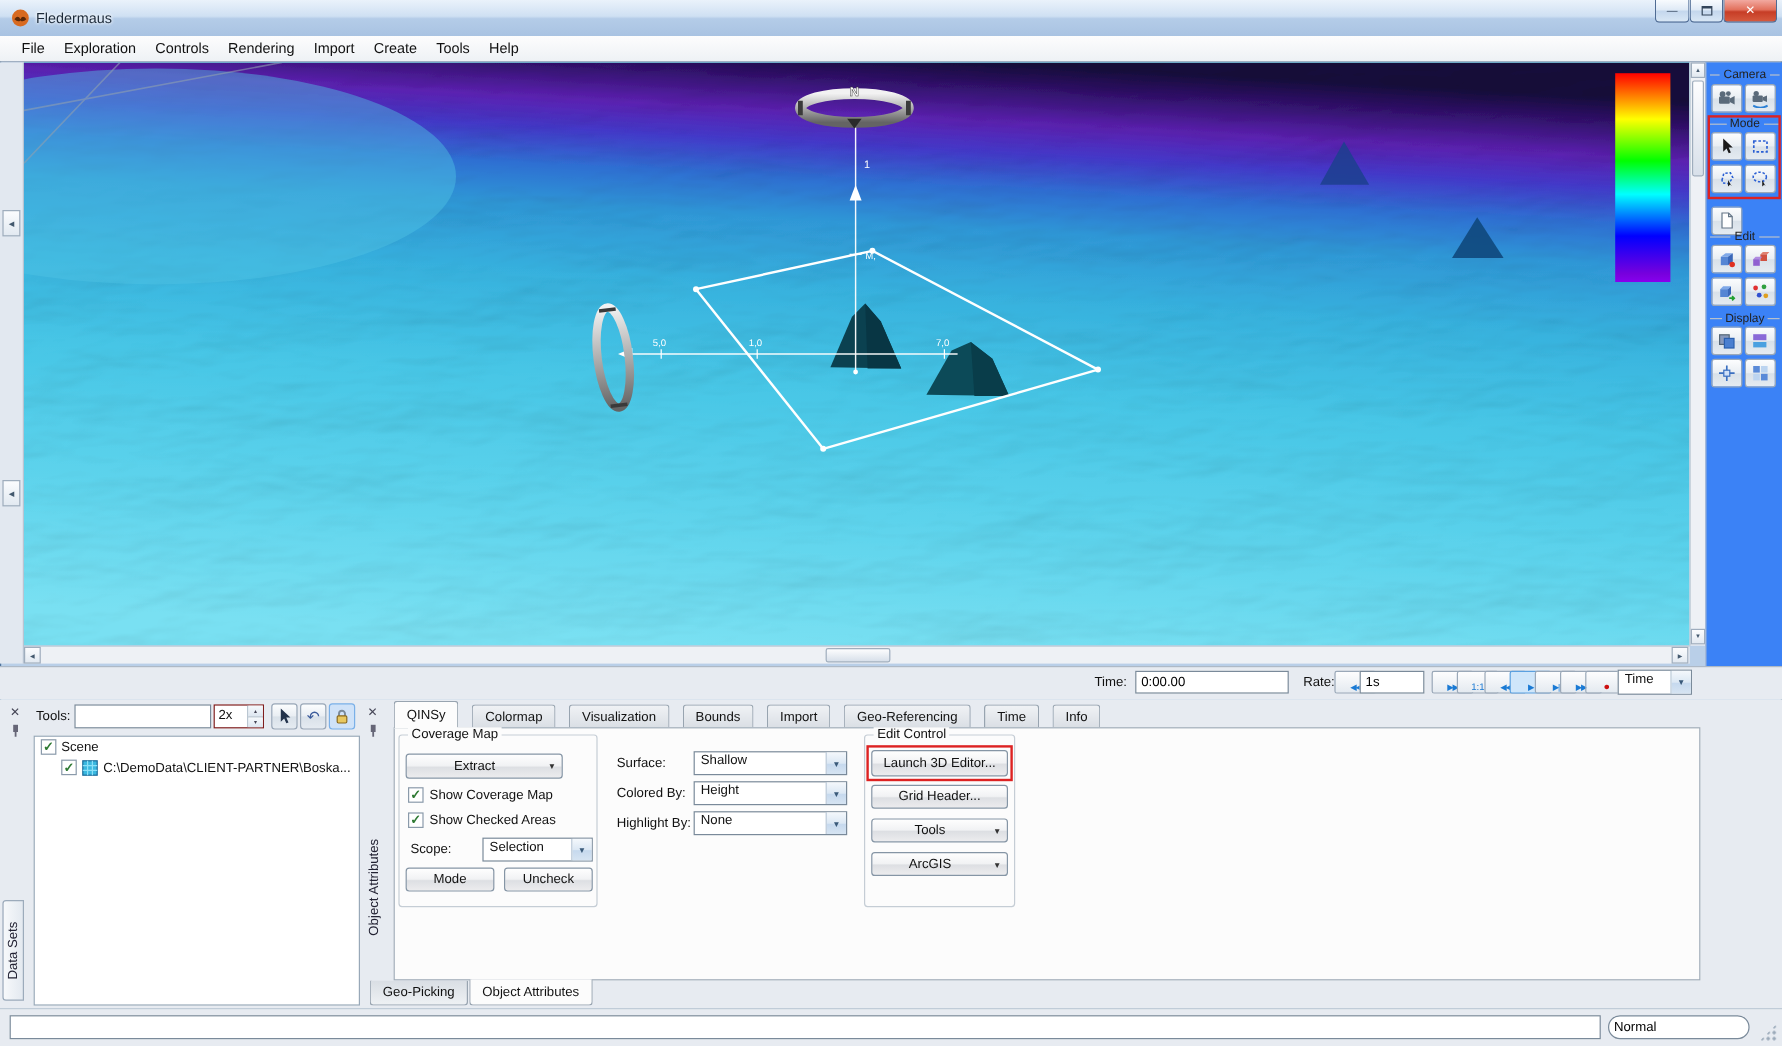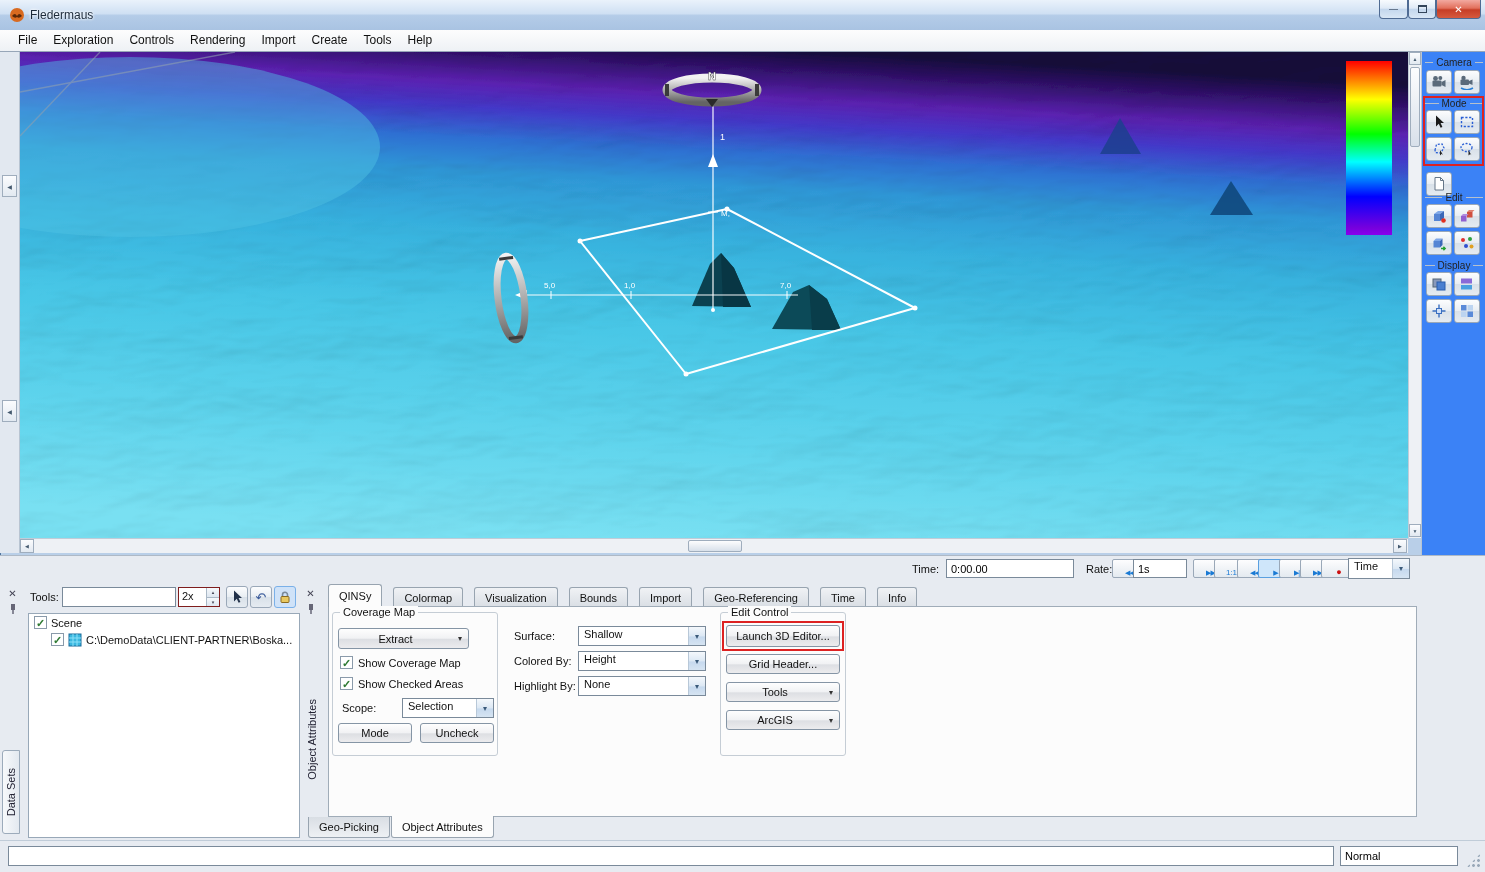--- a/index.html
+++ b/index.html
@@ -545,17 +545,17 @@
           <span>Geo-Picking</span>
         </div>
       <div class="btab active">
           <span>Object Attributes</span>
         </div>
     </div>
   </div>
 
   <div class="abs statusbar">
     <input class="field" style="left: 8px; top: 5px; width: 1326px; height: 20px;">
-    <input class="field" style="left: 1340px; top: 5px; width: 118px; height: 20px;" value="Normal">
+    <input class="field" style="left: 1340px; top: 5px; width: 118px; height: 20px; border-radius: 10px;" value="Normal">
     <div class="grip"></div>
   </div>
 
 </div>
 
 </body></html>

